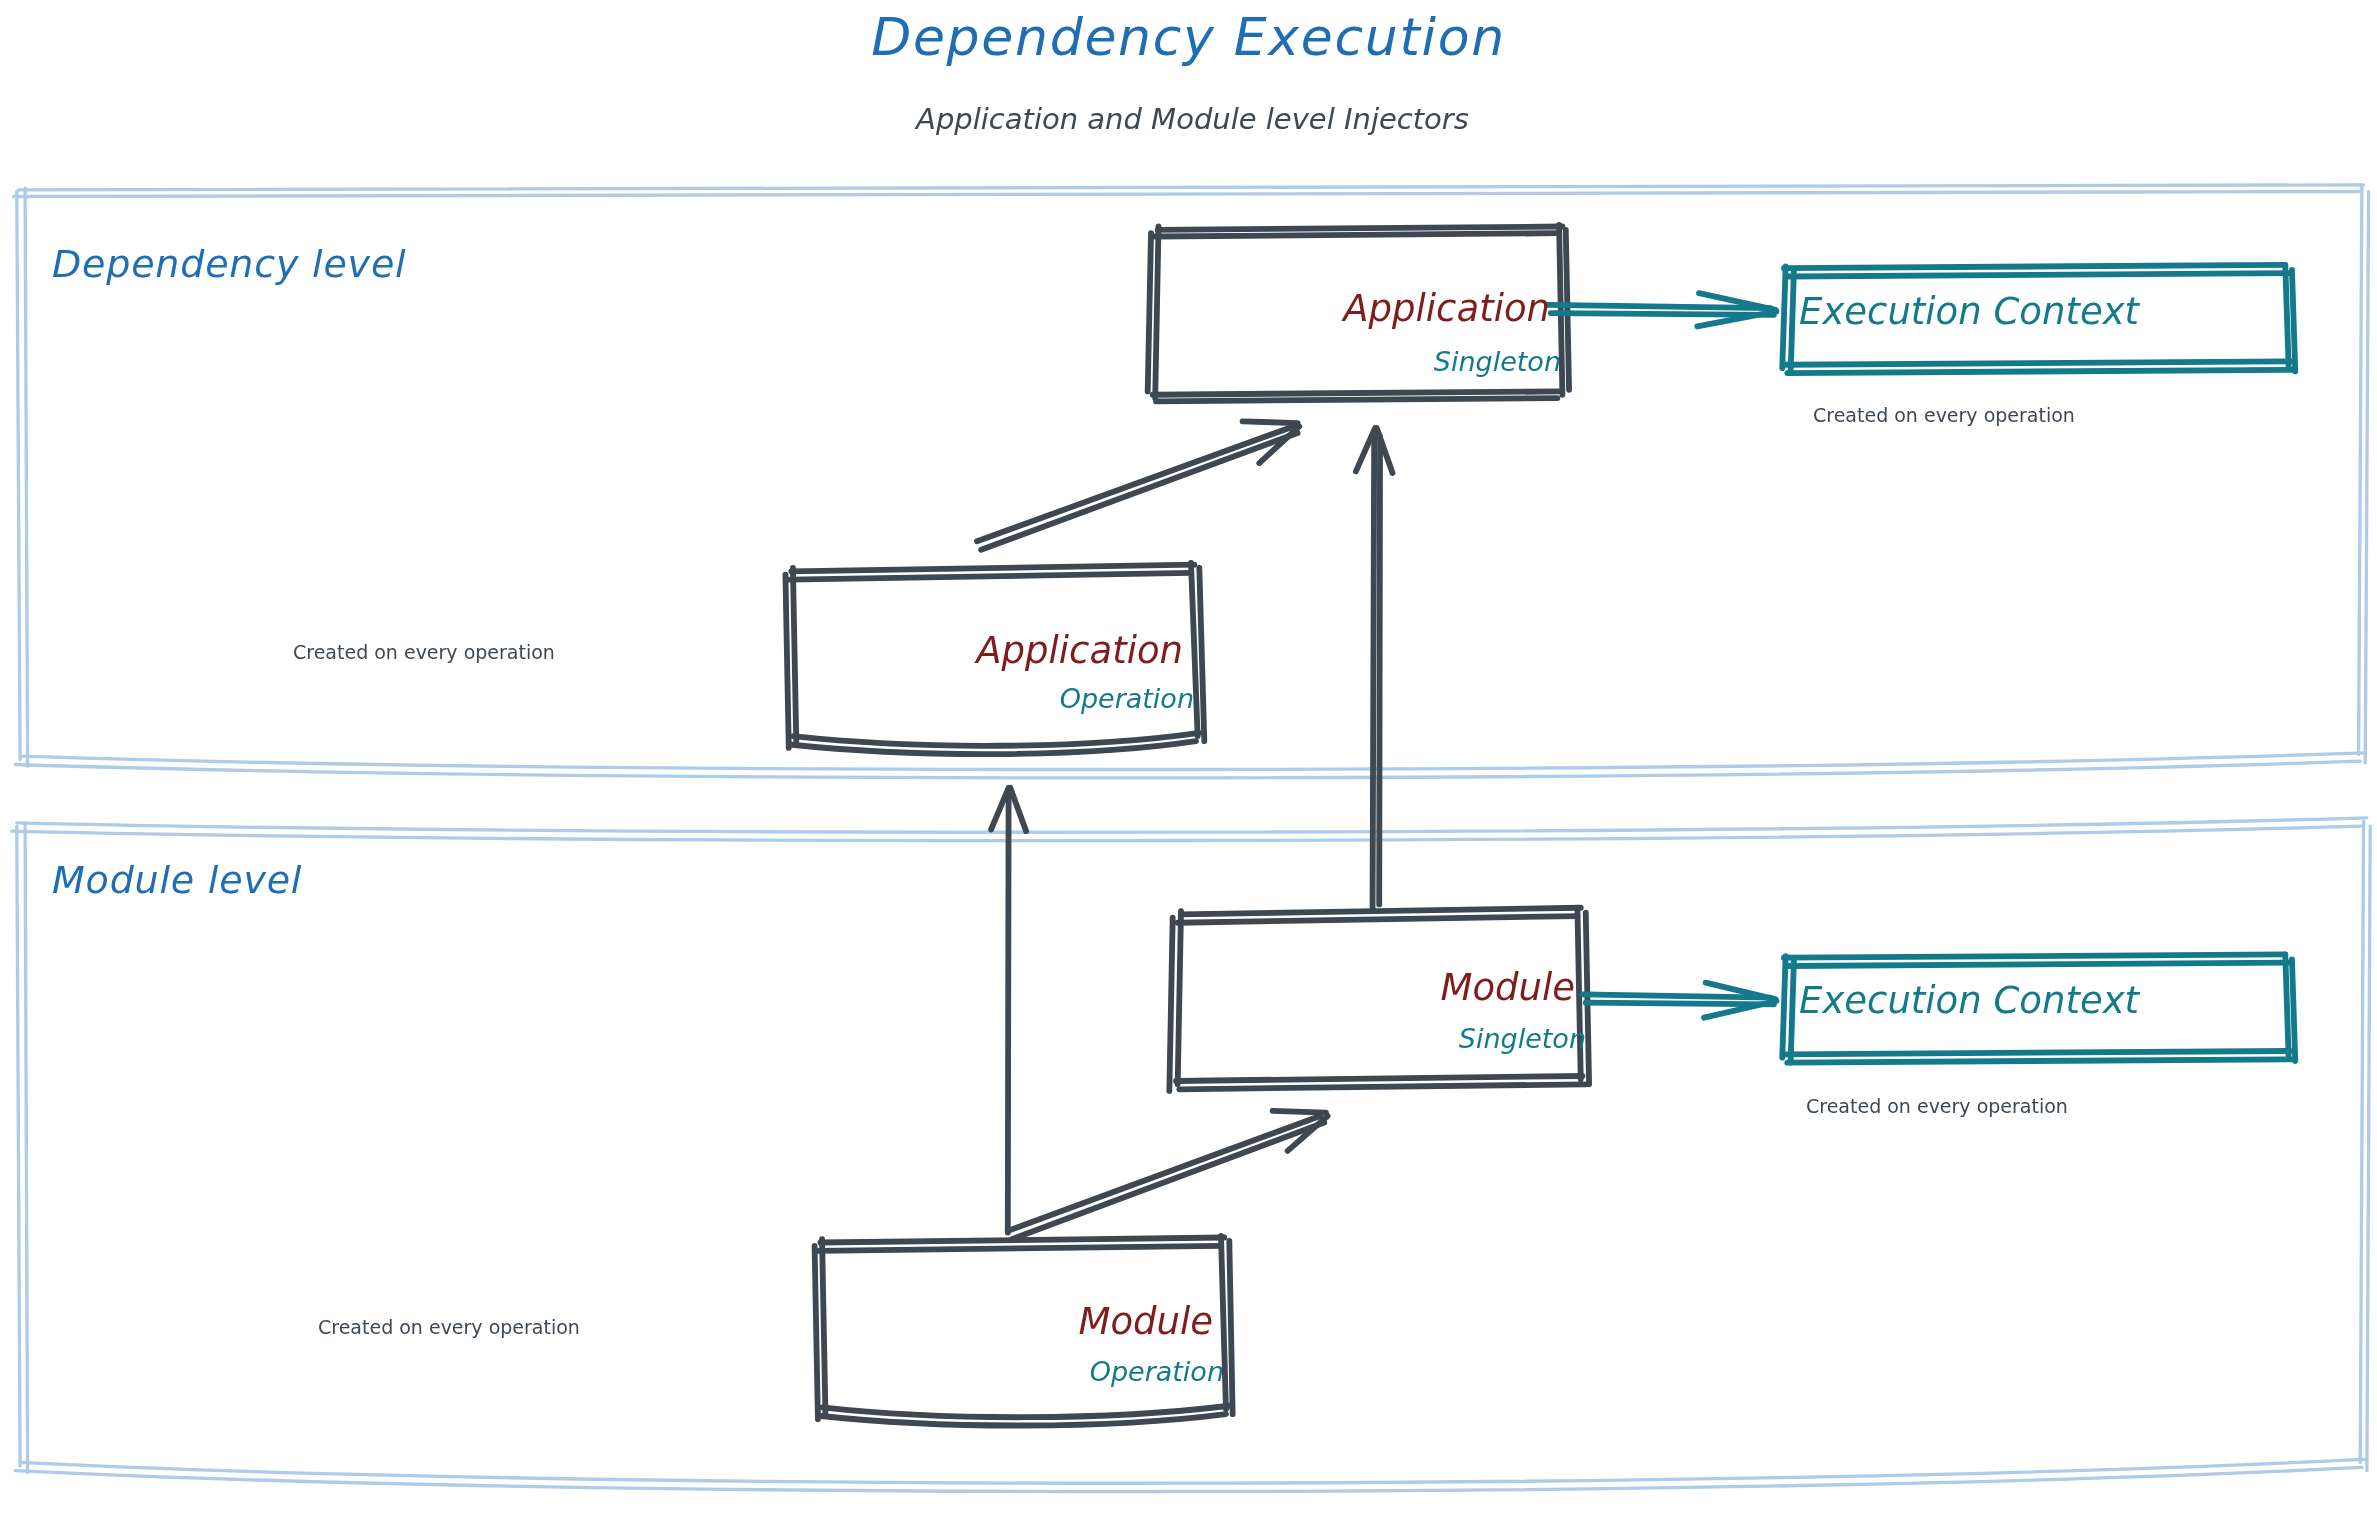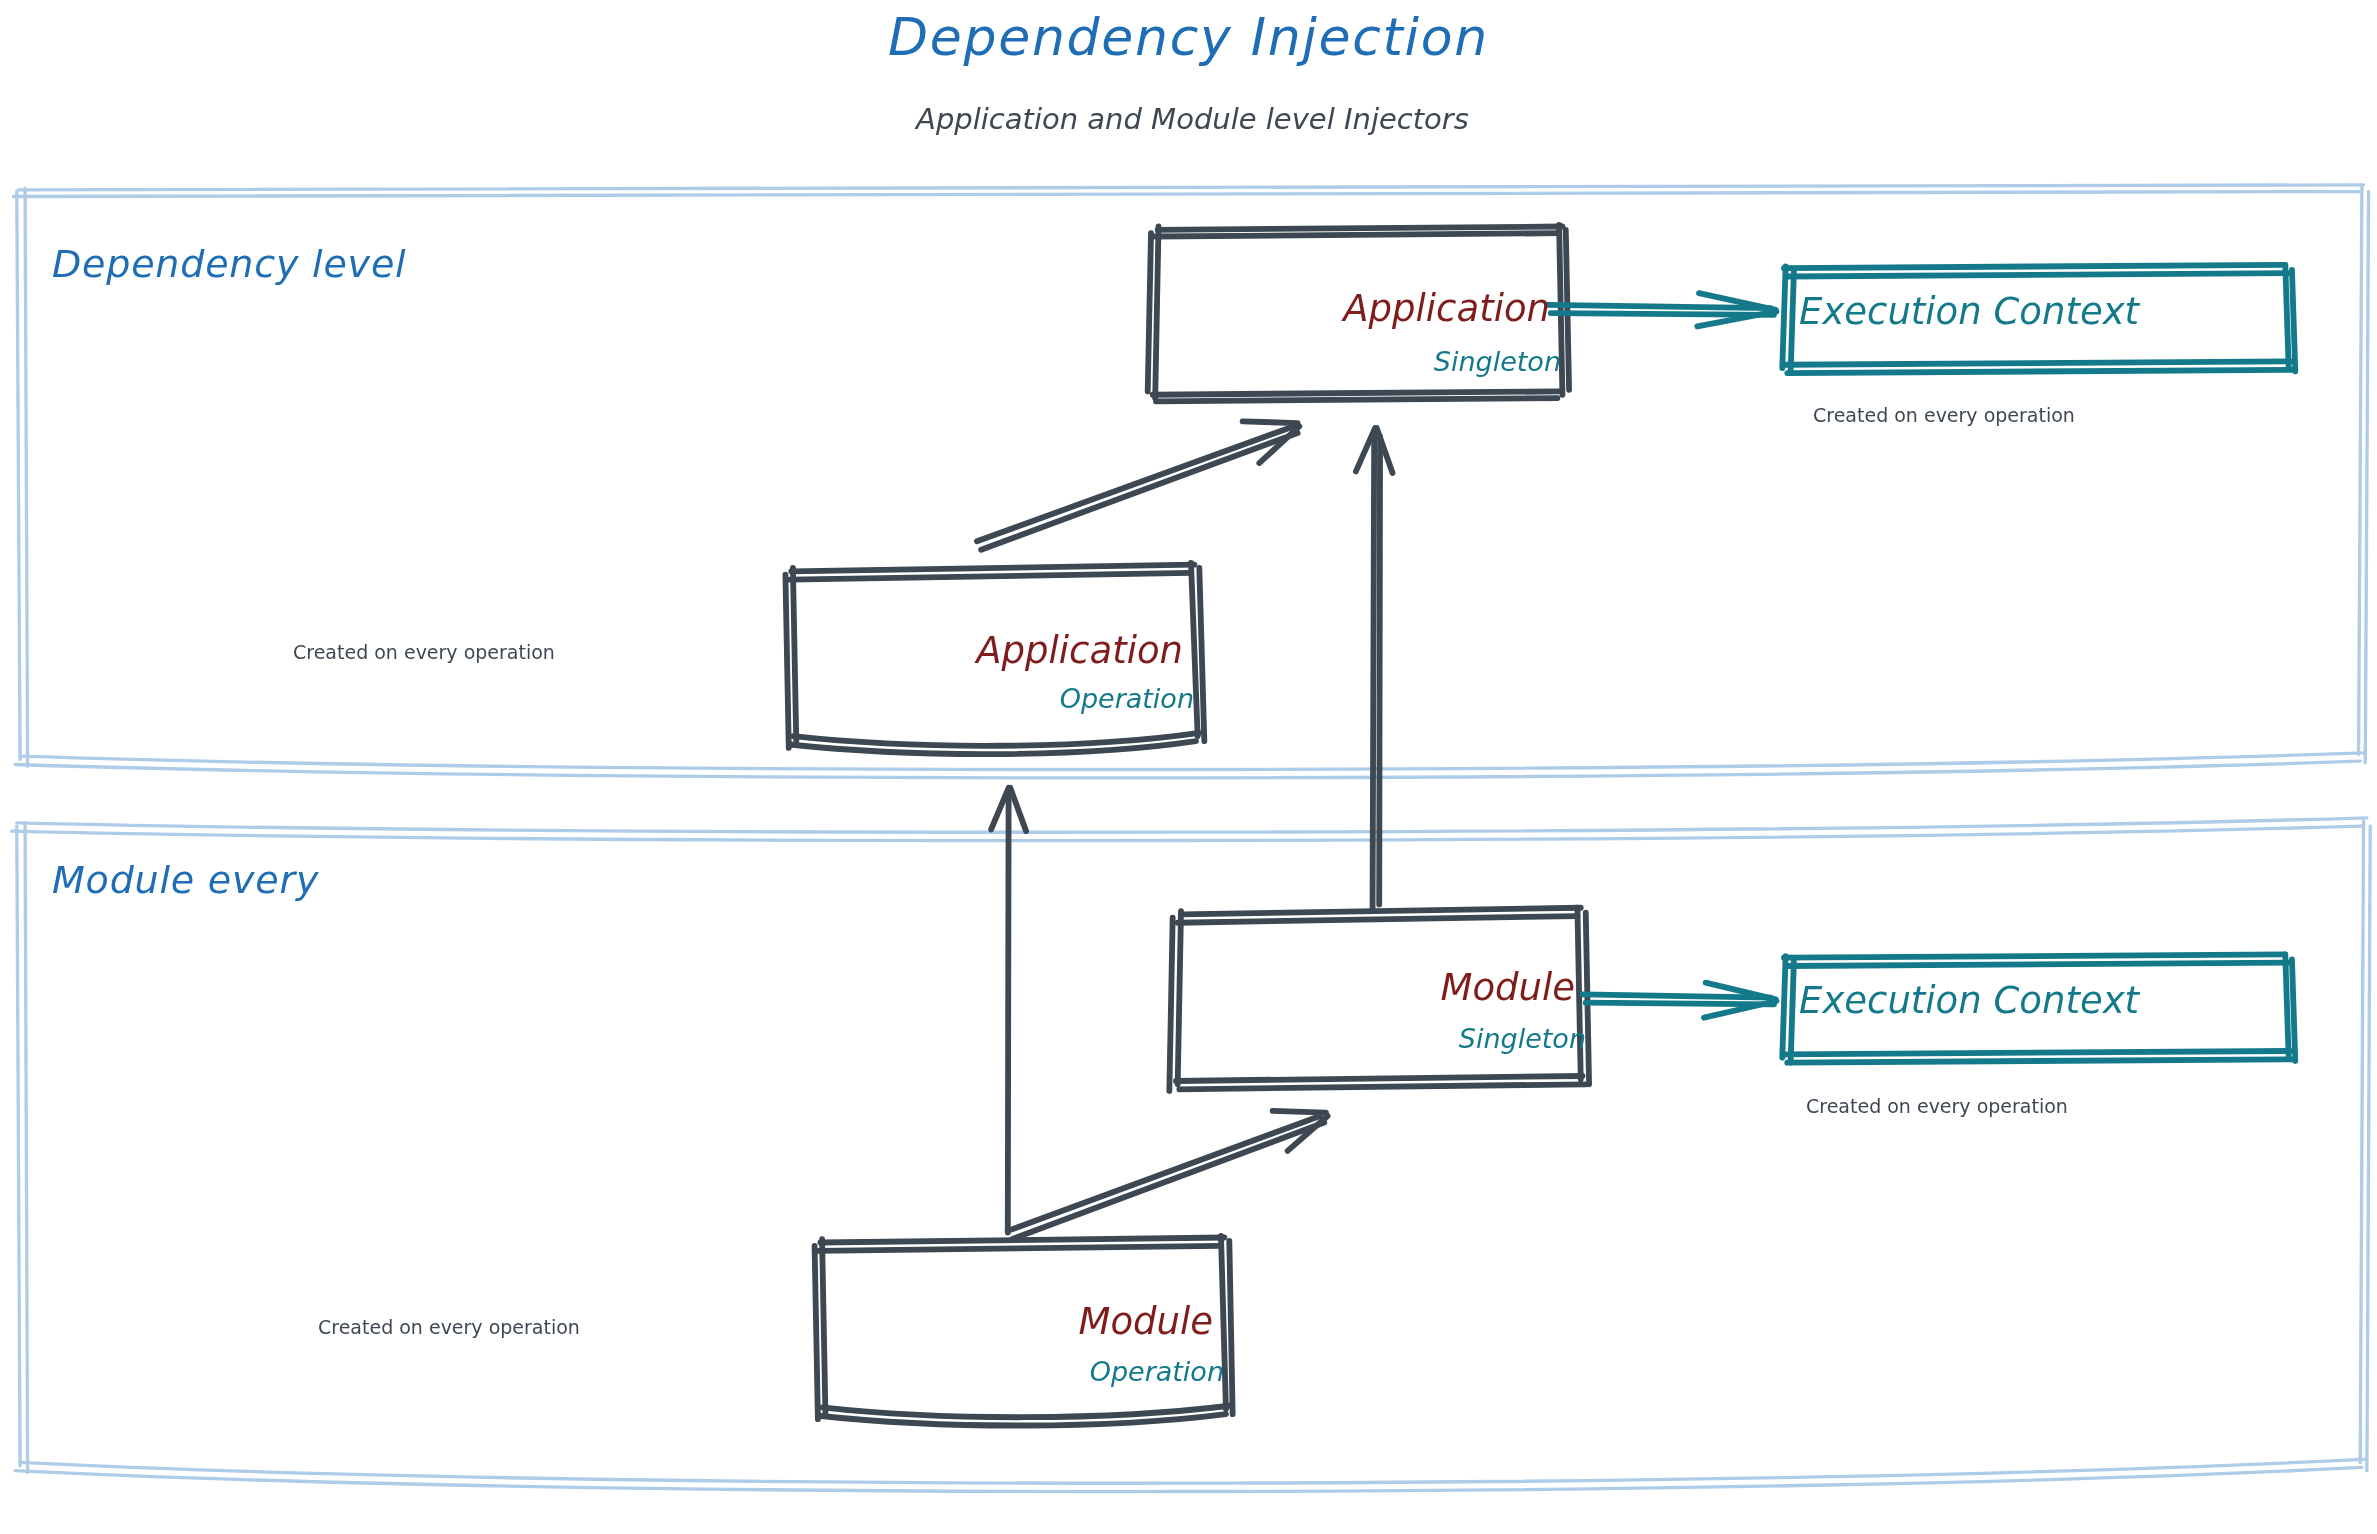--- a/index.html
+++ b/index.html
@@ -237,25 +237,25 @@
     </g>
 
     <g fill="none" stroke="#147a8b" stroke-width="7" stroke-linecap="round">
       <path d="M1900,1194 L2126,1198"></path>
       <path d="M1904,1204 L2130,1206"></path>
       <path d="M2048,1180 L2132,1200"></path>
       <path d="M2046,1222 L2133,1202"></path>
     </g>
   </svg>
 
-  <div class="txt title">Dependency Injection</div>
+  <div class="txt title">Dependency Execution</div>
   <div class="txt subtitle">Application and Module level Injectors</div>
 
   <div class="txt panel-title" id="panel-title-app">Dependency level</div>
-  <div class="txt panel-title" id="panel-title-mod">Module every</div>
+  <div class="txt panel-title" id="panel-title-mod">Module level</div>
 
   <div class="txt node-main" id="app-singleton-label">Application</div>
   <div class="txt node-sub" id="app-singleton-sub">Singleton</div>
 
   <div class="txt node-main" id="app-operation-label">Application</div>
   <div class="txt node-sub" id="app-operation-sub">Operation</div>
 
   <div class="txt node-ec" id="ec-app-label">Execution Context</div>
 
   <div class="txt node-main" id="mod-singleton-label">Module</div>

